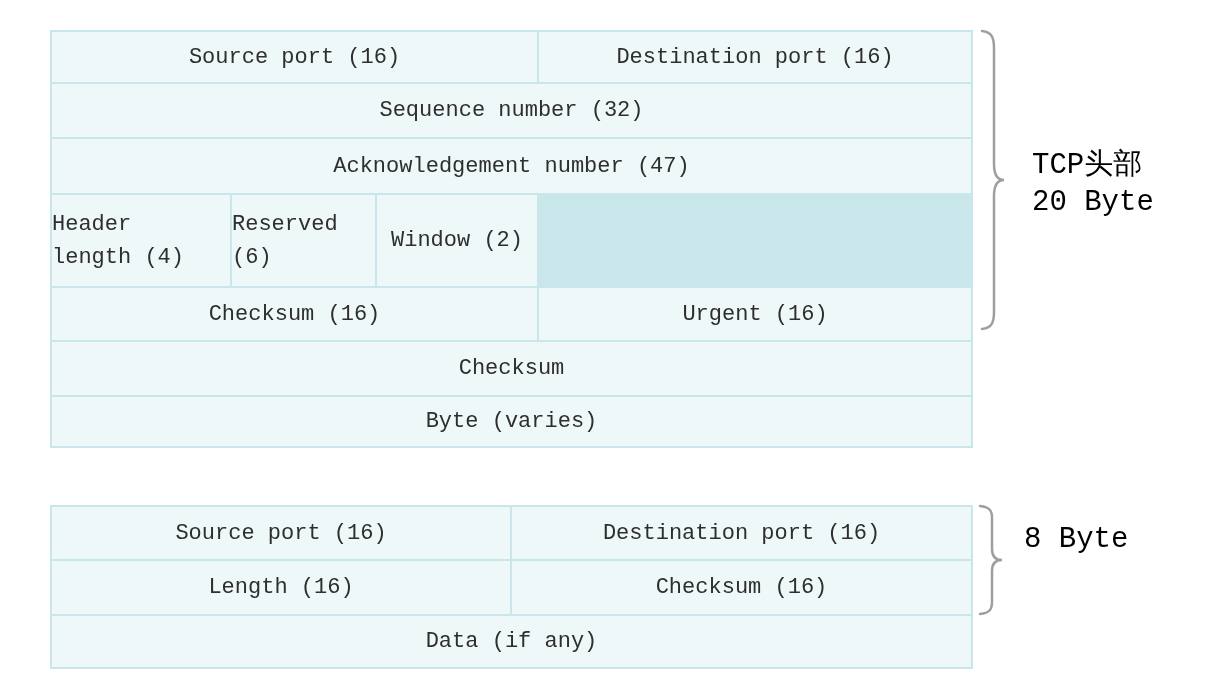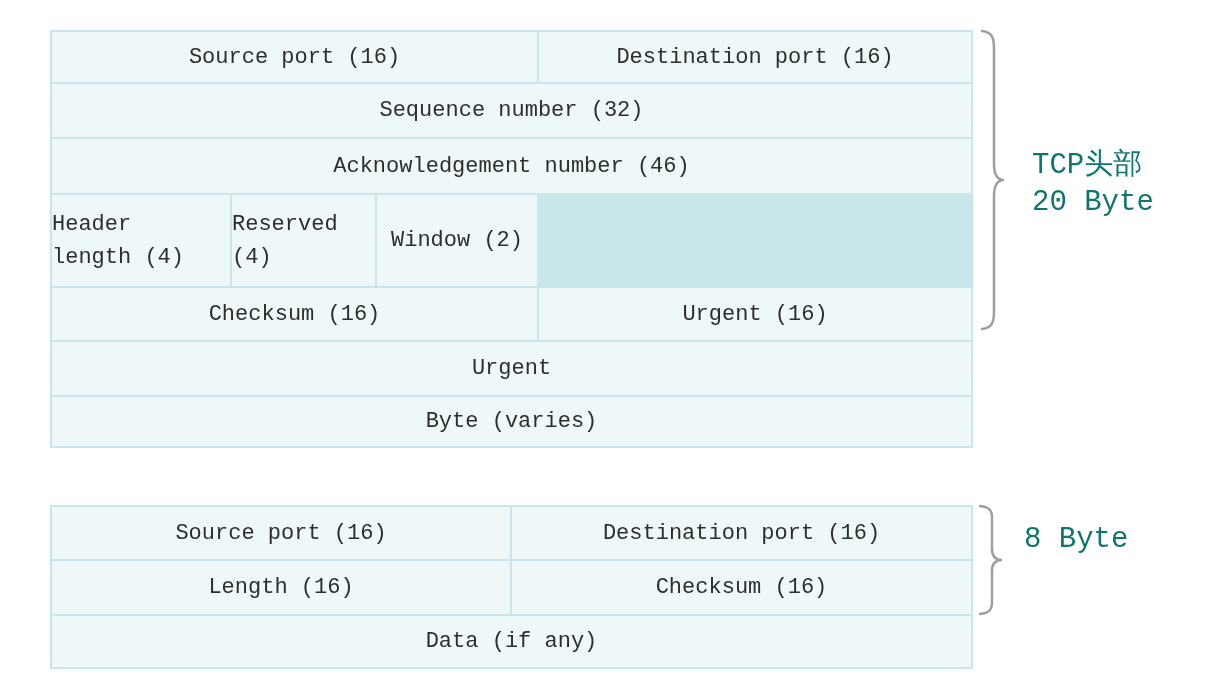--- a/index.html
+++ b/index.html
@@ -62,45 +62,45 @@
   
   .brace {
     position: absolute;
   }
   .brace svg { display: block; }
   
   .side-label {
     position: absolute;
     font-size: 29px;
     line-height: 1.28;
-    color: #0f766e;
+    color: #000000;
     white-space: nowrap;
   }
 </style>
 </head>
 <body>
 
 <div class="stage">
 
   <div class="hdr-table tcp-table">
     <div class="cell span3">Source port (16)</div>
     <div class="cell">Destination port (16)</div>
 
     <div class="cell span4">Sequence number (32)</div>
 
-    <div class="cell span4">Acknowledgement number (46)</div>
+    <div class="cell span4">Acknowledgement number (47)</div>
 
     <div class="cell left">Header length (4)</div>
-    <div class="cell left">Reserved (4)</div>
+    <div class="cell left">Reserved (6)</div>
     <div class="cell">Window (2)</div>
 
     <div class="cell span3">Checksum (16)</div>
     <div class="cell">Urgent (16)</div>
 
-    <div class="cell span4">Urgent</div>
+    <div class="cell span4">Checksum</div>
 
     <div class="cell span4">Byte (varies)</div>
   </div>
 
   <div class="brace" style="left:979px; top:28px;">
     <svg width="27" height="304" viewBox="0 0 27 304" fill="none">
       <path d="M 3 3 C 13 4 15 10 15 20 L 15 136 Q 15 152 25 152 Q 15 152 15 168 L 15 284 C 15 294 13 300 3 301" stroke="#9f9f9f" stroke-width="2.5" stroke-linecap="round" fill="none"></path>
     </svg>
   </div>
 

